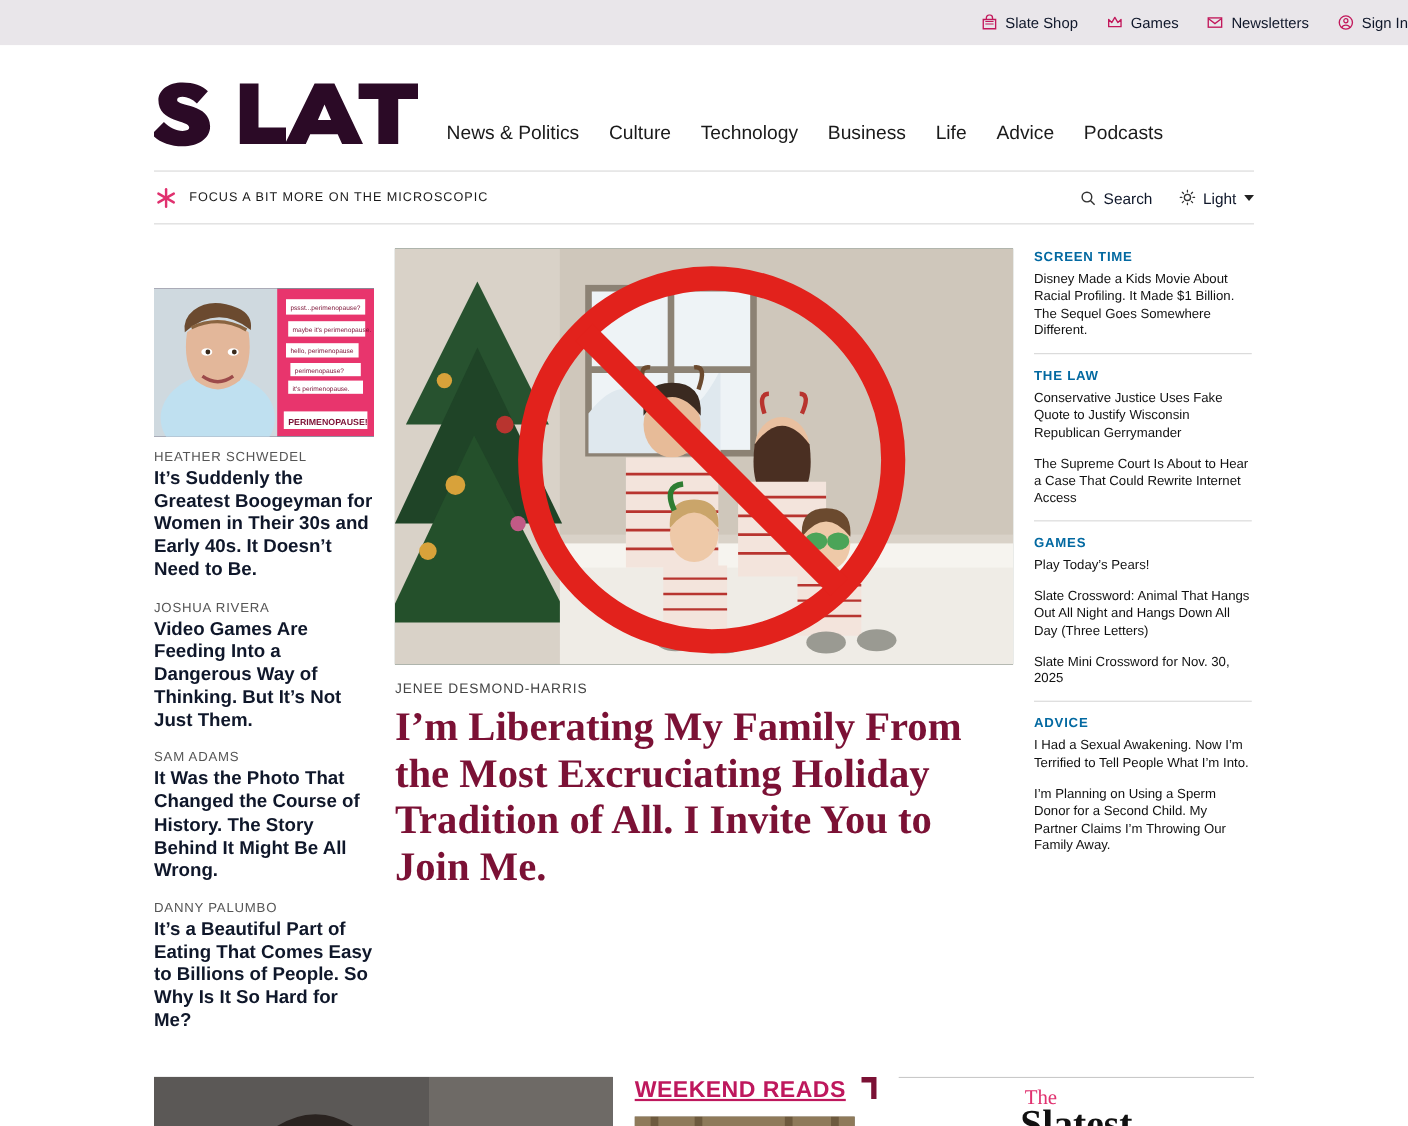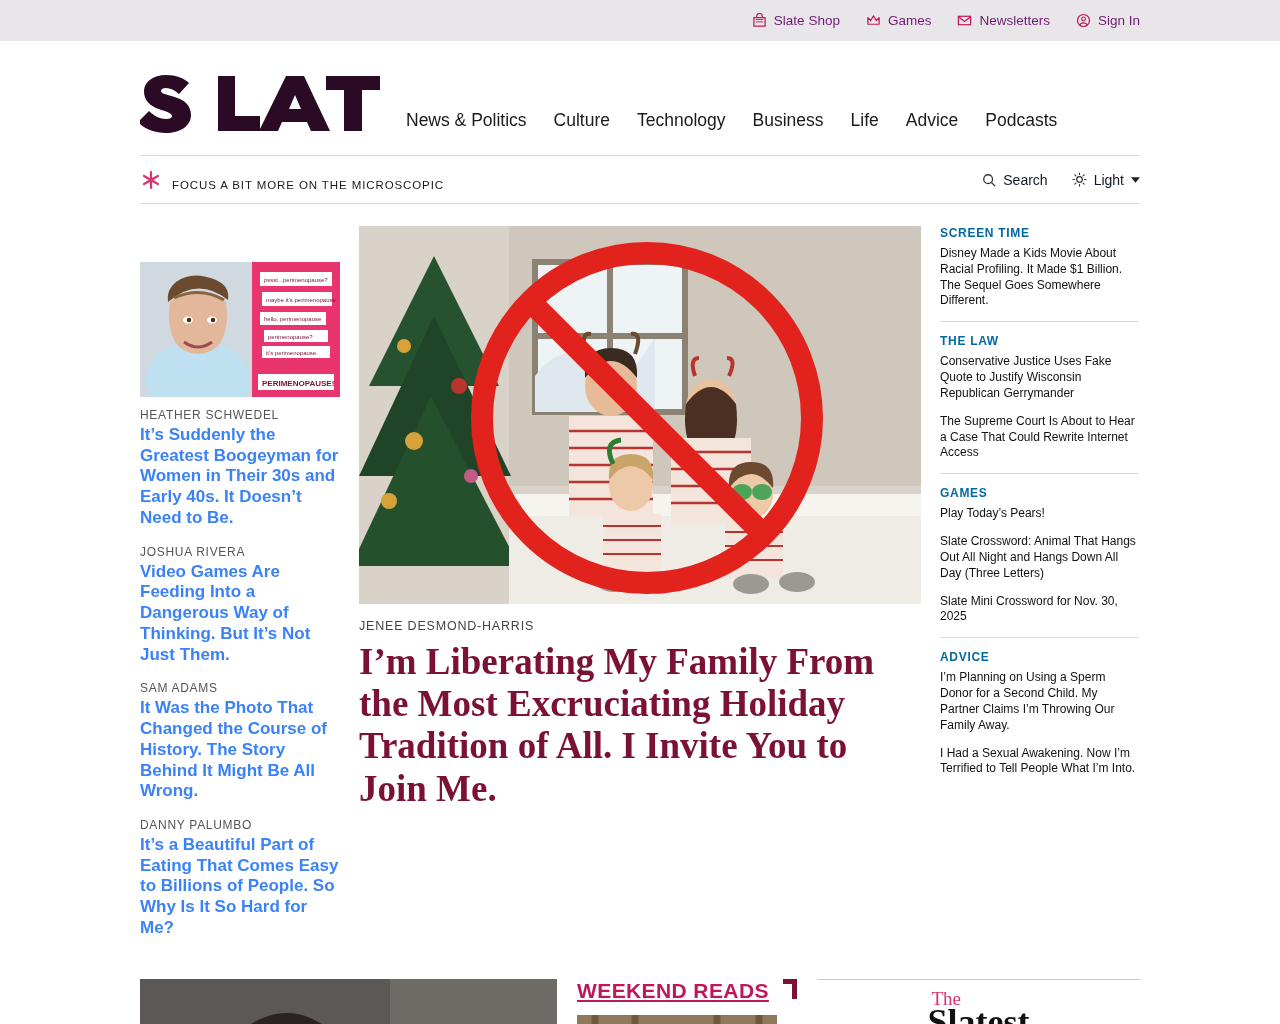--- a/index.html
+++ b/index.html
@@ -10,24 +10,23 @@
     font-family: "Liberation Sans", sans-serif;
     overflow: hidden;
   }
   
   .utility-bar {
     height: 41px;
     background: #e9e6ea;
     display: flex;
     align-items: center;
     justify-content: flex-end;
-    padding-right: 140px;
     gap: 26px;
     font-size: 13.5px;
-    color: #701a75;
+    color: #0f172a;
   }
   .util-link {
     display: flex;
     align-items: center;
     gap: 7px;
     cursor: pointer;
     white-space: nowrap;
   }
   .util-icon { width: 15px; height: 15px; display: block; }
   
@@ -58,21 +57,21 @@
   
   .subbar {
     width: 1000px;
     margin: 0 auto;
     height: 48px;
     display: flex;
     align-items: center;
     justify-content: space-between;
     border-bottom: 1px solid #d8d8d8;
   }
-  .subbar-left { display: flex; align-items: flex-end; gap: 10px; }
+  .subbar-left { display: flex; align-items: center; gap: 10px; }
   .star-mark { width: 22px; height: 22px; display: block; }
   .tagline {
     font-size: 11.5px;
     letter-spacing: 0.9px;
     color: #1a1a1a;
     text-transform: uppercase;
   }
   .subbar-right { display: flex; align-items: center; gap: 24px; font-size: 14px; color: #0f172a; }
   .subbar-right .item { display: flex; align-items: center; gap: 7px; cursor: pointer; }
   
@@ -97,21 +96,21 @@
     font-size: 12px;
     letter-spacing: 0.7px;
     color: #555;
     text-transform: uppercase;
     margin: 11px 0 3px;
   }
   .left-headline {
     font-size: 17px;
     line-height: 1.22;
     font-weight: bold;
-    color: #3b82f6;
+    color: #0f172a;
     margin: 0 0 16px;
     cursor: pointer;
   }
   
   .center-img {
     width: 562px; height: 378px;
     display: block;
     position: relative;
     overflow: hidden;
     background: #2c3a2a;
@@ -465,22 +464,22 @@
       <div class="rail-item">The Supreme Court Is About to Hear a Case That Could Rewrite Internet Access</div>
     </div>
     <div class="rail-section">
       <div class="rail-kicker">GAMES</div>
       <div class="rail-item">Play Today’s Pears!</div>
       <div class="rail-item">Slate Crossword: Animal That Hangs Out All Night and Hangs Down All Day (Three Letters)</div>
       <div class="rail-item">Slate Mini Crossword for Nov. 30, 2025</div>
     </div>
     <div class="rail-section">
       <div class="rail-kicker">ADVICE</div>
+      <div class="rail-item">I Had a Sexual Awakening. Now I’m Terrified to Tell People What I’m Into.</div>
       <div class="rail-item">I’m Planning on Using a Sperm Donor for a Second Child. My Partner Claims I’m Throwing Our Family Away.</div>
-      <div class="rail-item">I Had a Sexual Awakening. Now I’m Terrified to Tell People What I’m Into.</div>
     </div>
   </div>
 </div>
 
 <div class="bottom">
   <div class="bottom-img">
     <svg viewBox="0 0 417 180" width="417" height="180">
       <rect width="417" height="180" fill="#4c4a49"></rect>
       <rect x="0" y="0" width="417" height="180" fill="#5b5856"></rect>
       <path d="M250 0h167v180H250z" fill="#6e6a66"></path>

